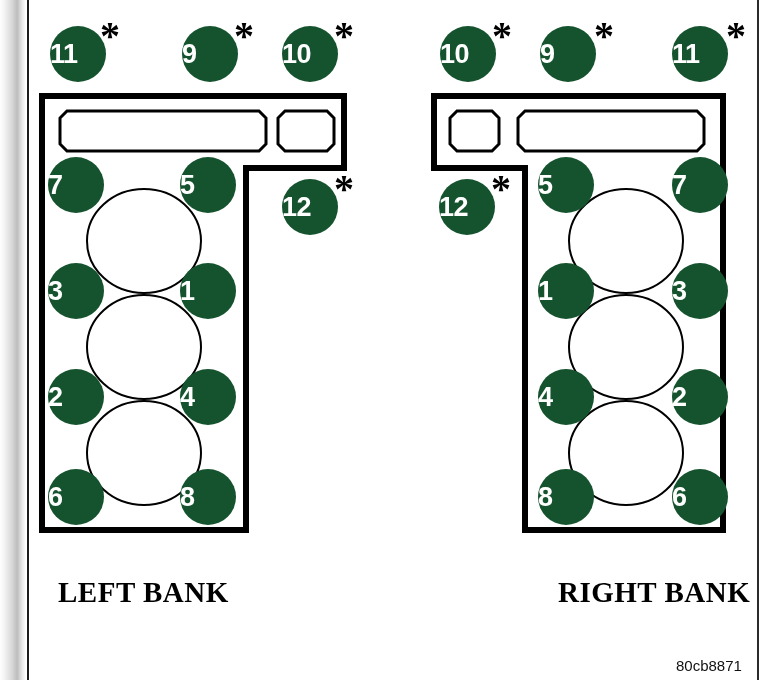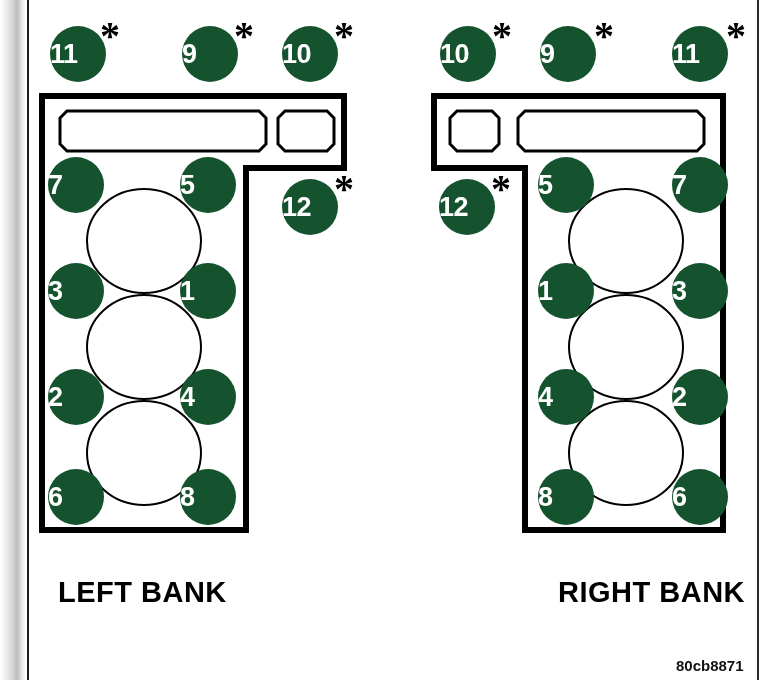--- a/index.html
+++ b/index.html
@@ -85,33 +85,33 @@
     font-family: "Liberation Serif", serif;
     font-weight: bold;
     font-size: 40px;
     line-height: 1;
     color: #000000;
     user-select: none;
   }
 
   .bank-label {
     position: absolute;
-    font-family: Liberation Sans, sans-serif;
+    font-family: Liberation Serif, serif;
     font-weight: bold;
     font-size: 29px;
     letter-spacing: 0.5px;
     color: #000000;
     white-space: nowrap;
   }
 
   .figure-code {
     position: absolute;
     font-family: "Liberation Sans", sans-serif;
     font-size: 15px;
-    font-weight: bold;
+    font-weight: normal;
     color: #111111;
     letter-spacing: 0px;
     white-space: nowrap;
   }
 </style>
 </head>
 <body>
 
 <div id="canvas">
 

